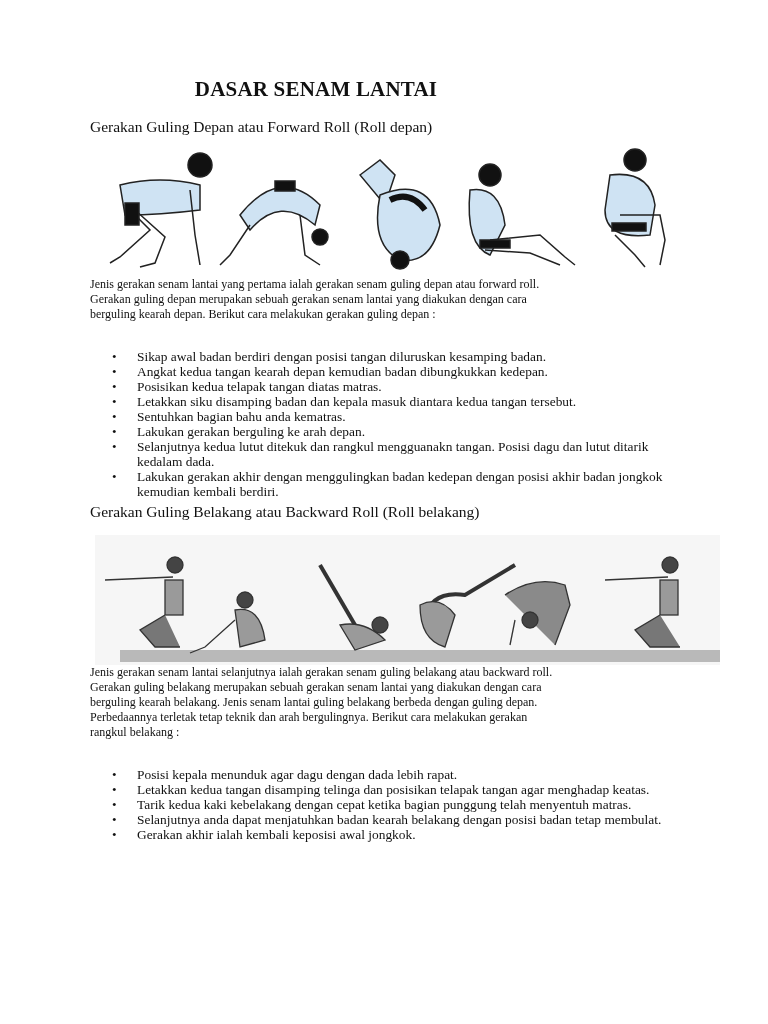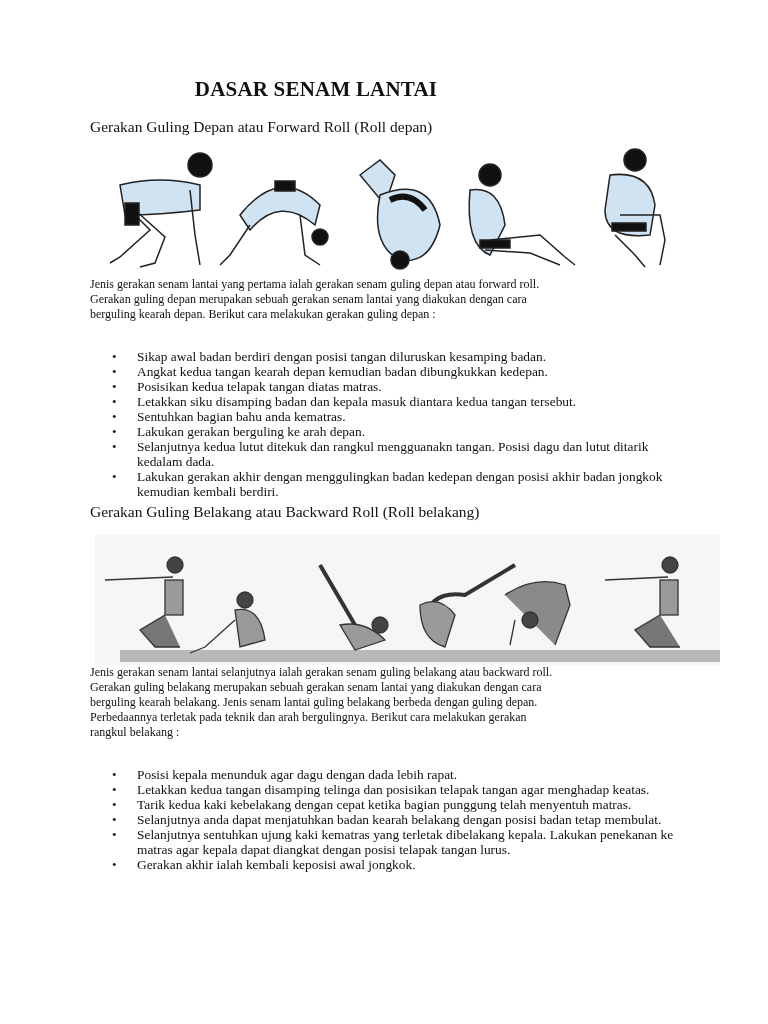--- a/index.html
+++ b/index.html
@@ -122,24 +122,23 @@
       <rect x="565" y="45" width="18" height="35"></rect>
       <path d="M565 80 L540 95 L555 112 L585 112" fill="#777"></path>
     </g>
   </svg>
 </div>
 
 <div class="para" style="top:665px;">
   <div>Jenis gerakan senam lantai selanjutnya ialah gerakan senam guling belakang atau backward roll.</div>
   <div>Gerakan guling belakang merupakan sebuah gerakan senam lantai yang diakukan dengan cara</div>
   <div>berguling kearah belakang. Jenis senam lantai guling belakang berbeda dengan guling depan.</div>
-  <div>Perbedaannya terletak pada teknik dan arah bergulingnya. Berikut cara melakukan gerakan</div>
+  <div>Perbedaannya terletak tetap teknik dan arah bergulingnya. Berikut cara melakukan gerakan</div>
   <div>rangkul belakang :</div>
 </div>
 
 <ul class="list" style="top:755px;">
   <li>Posisi kepala menunduk agar dagu dengan dada lebih rapat.</li>
   <li>Letakkan kedua tangan disamping telinga dan posisikan telapak tangan agar menghadap keatas.</li>
   <li>Tarik kedua kaki kebelakang dengan cepat ketika bagian punggung telah menyentuh matras.</li>
   <li>Selanjutnya anda dapat menjatuhkan badan kearah belakang dengan posisi badan tetap membulat.</li>
-  <li>Selanjutnya sentuhkan ujung kaki kematras yang terletak dibelakang kepala. Lakukan penekanan ke matras agar kepala dapat diangkat dengan posisi telapak tangan lurus.</li>
   <li>Gerakan akhir ialah kembali keposisi awal jongkok.</li>
 </ul>
 
 </body></html>

